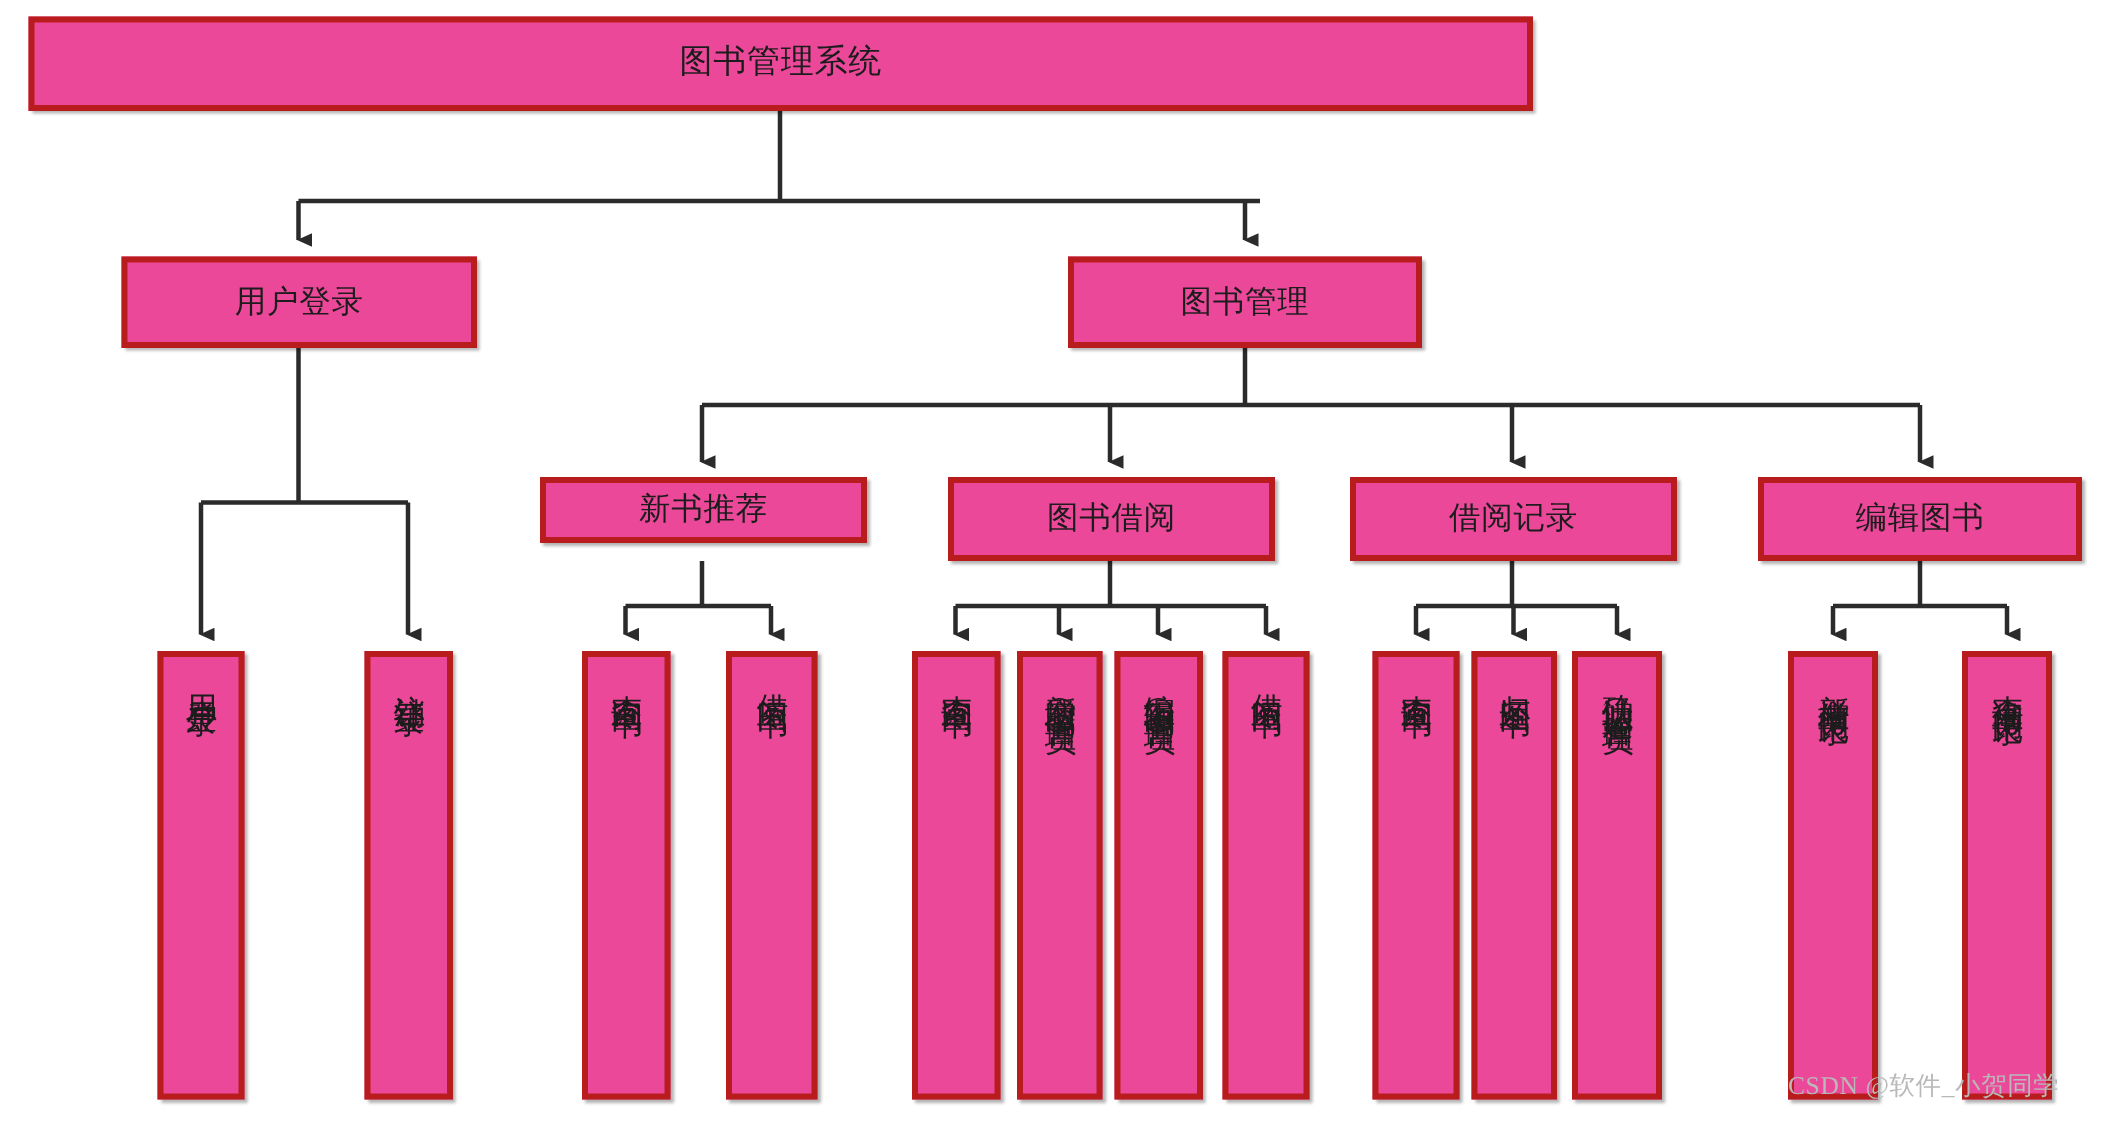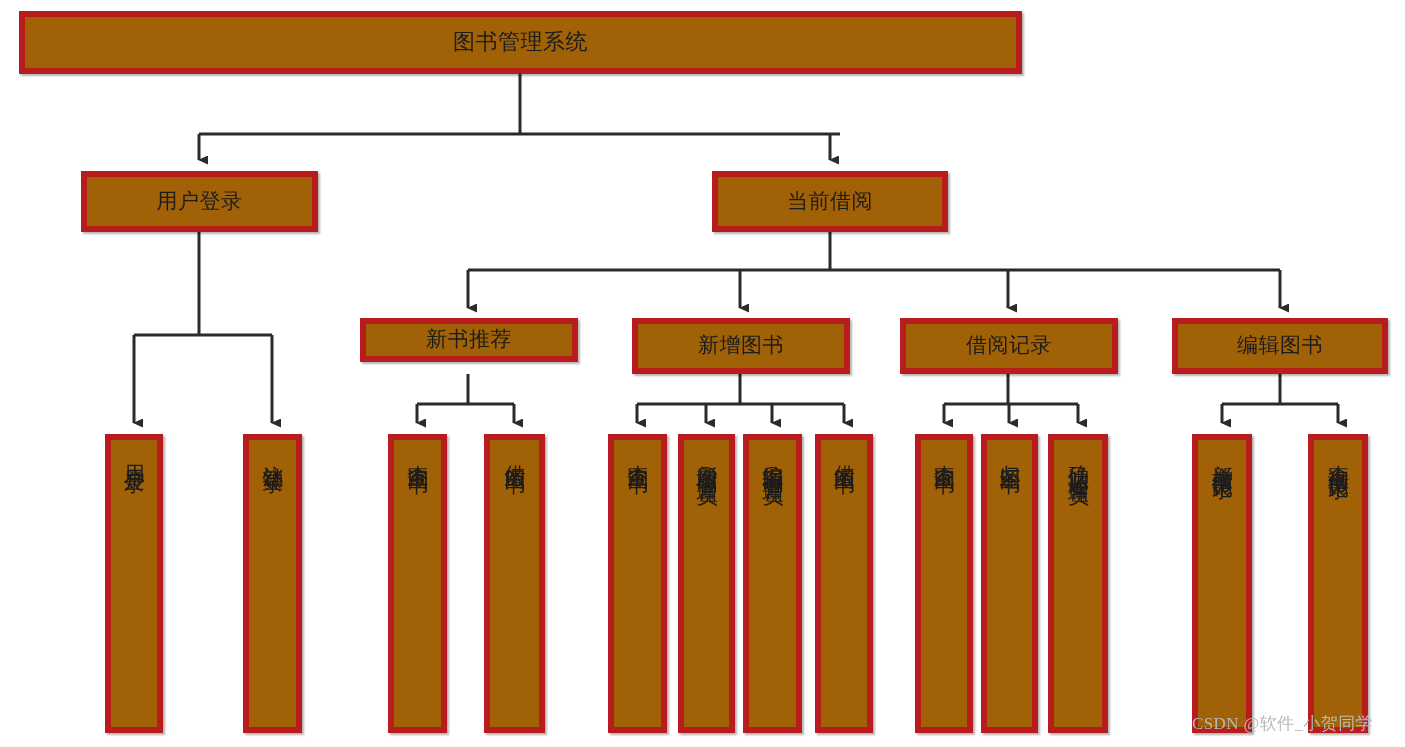--- a/index.html
+++ b/index.html
@@ -23,22 +23,22 @@
     position: absolute;
     left: 0;
     top: 0;
     width: 1405px;
     height: 747px;
     pointer-events: none;
   }
   .node {
     position: absolute;
     box-sizing: border-box;
-    background: #a16207;
-    border: 6px solid #b91c1c;
+    background: #ec4899;
+    border: 4px solid #b91c1c;
     box-shadow: 2px 2px 2px rgba(0,0,0,0.30);
     display: flex;
     align-items: center;
     justify-content: center;
     z-index: 2;
   }
   .node-label {
     font-size: 21px;
     line-height: 1.22;
     letter-spacing: 0.5px;
@@ -134,29 +134,29 @@
 
   <div class="node horiz root" style="left:19px; top:11px; width:1003px; height:63px;">
     <span class="node-label">图书管理系统</span>
   </div>
 
   <div class="node horiz" style="left:81px; top:171px; width:237px; height:61px;">
     <span class="node-label">用户登录</span>
   </div>
 
   <div class="node horiz" style="left:712px; top:171px; width:236px; height:61px;">
-    <span class="node-label">当前借阅</span>
+    <span class="node-label">图书管理</span>
   </div>
 
   <div class="node horiz" style="left:360px; top:318px; width:218px; height:44px;">
     <span class="node-label">新书推荐</span>
   </div>
 
   <div class="node horiz" style="left:632px; top:318px; width:218px; height:56px;">
-    <span class="node-label">新增图书</span>
+    <span class="node-label">图书借阅</span>
   </div>
 
   <div class="node horiz" style="left:900px; top:318px; width:218px; height:56px;">
     <span class="node-label">借阅记录</span>
   </div>
 
   <div class="node horiz" style="left:1172px; top:318px; width:216px; height:56px;">
     <span class="node-label">编辑图书</span>
   </div>
 

